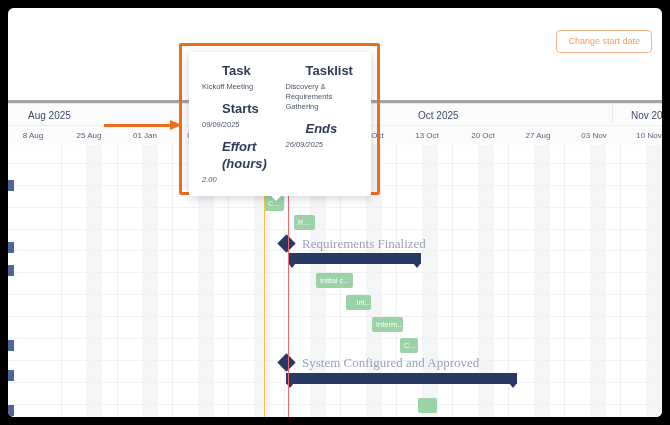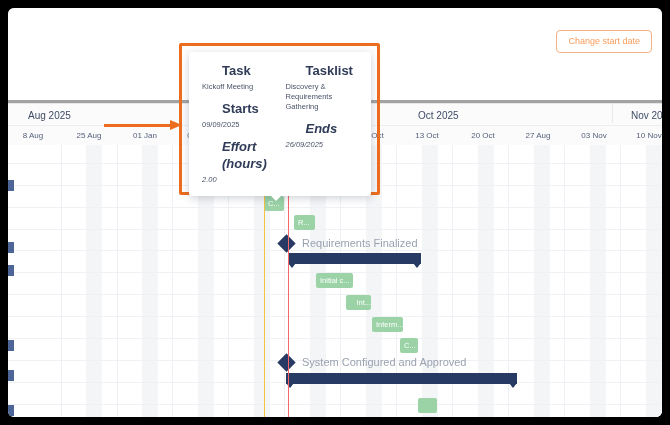--- a/index.html
+++ b/index.html
@@ -179,24 +179,25 @@
   .milestone {
     position: absolute;
     width: 13px;
     height: 13px;
     background: #273a63;
     transform: rotate(45deg);
     cursor: pointer;
   }
   .milestone-label {
     position: absolute;
-    font-size: 11px;
+    font-size: 13px;
     color: #9aa2b1;
     white-space: nowrap;
     line-height: 13px;
+    font-family: Liberation Serif, serif;
   }
 
   
   .edge-stub {
     position: absolute;
     left: 0;
     width: 6px;
     height: 11px;
     background: #2f4a86;
     opacity: .85;

